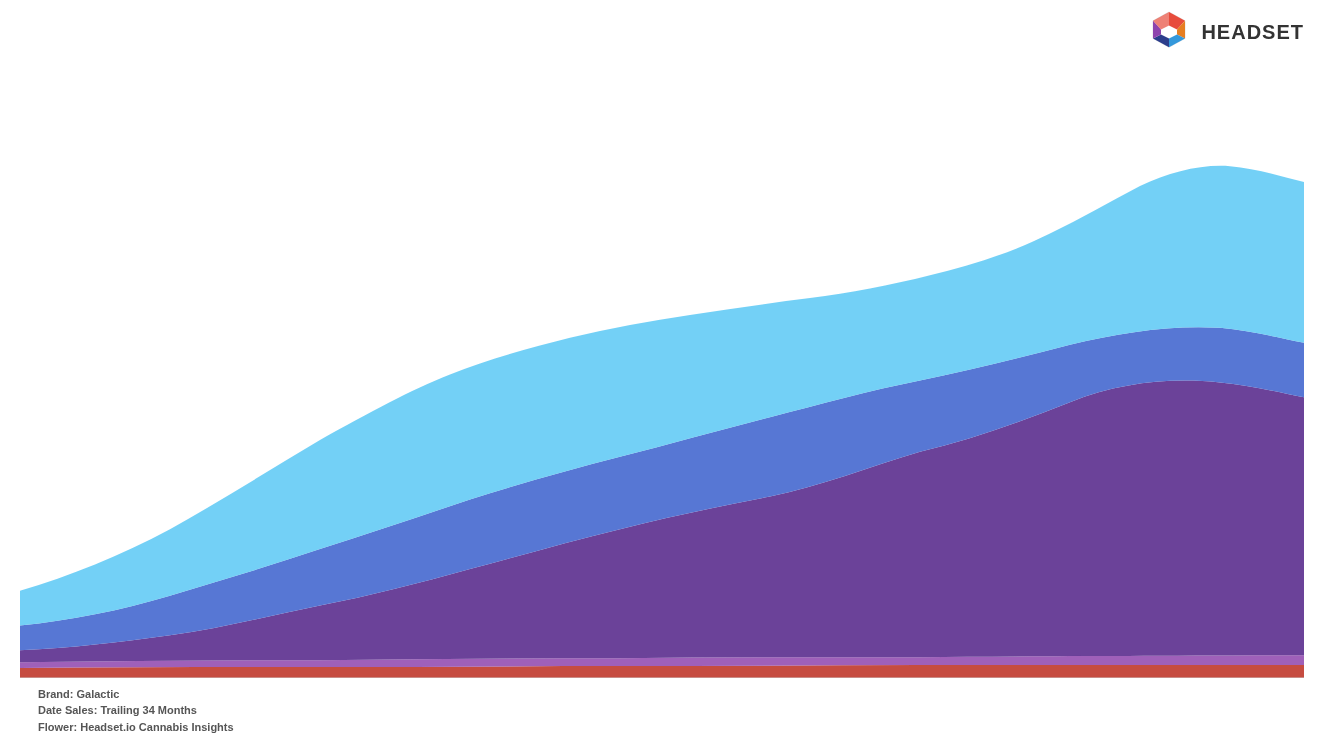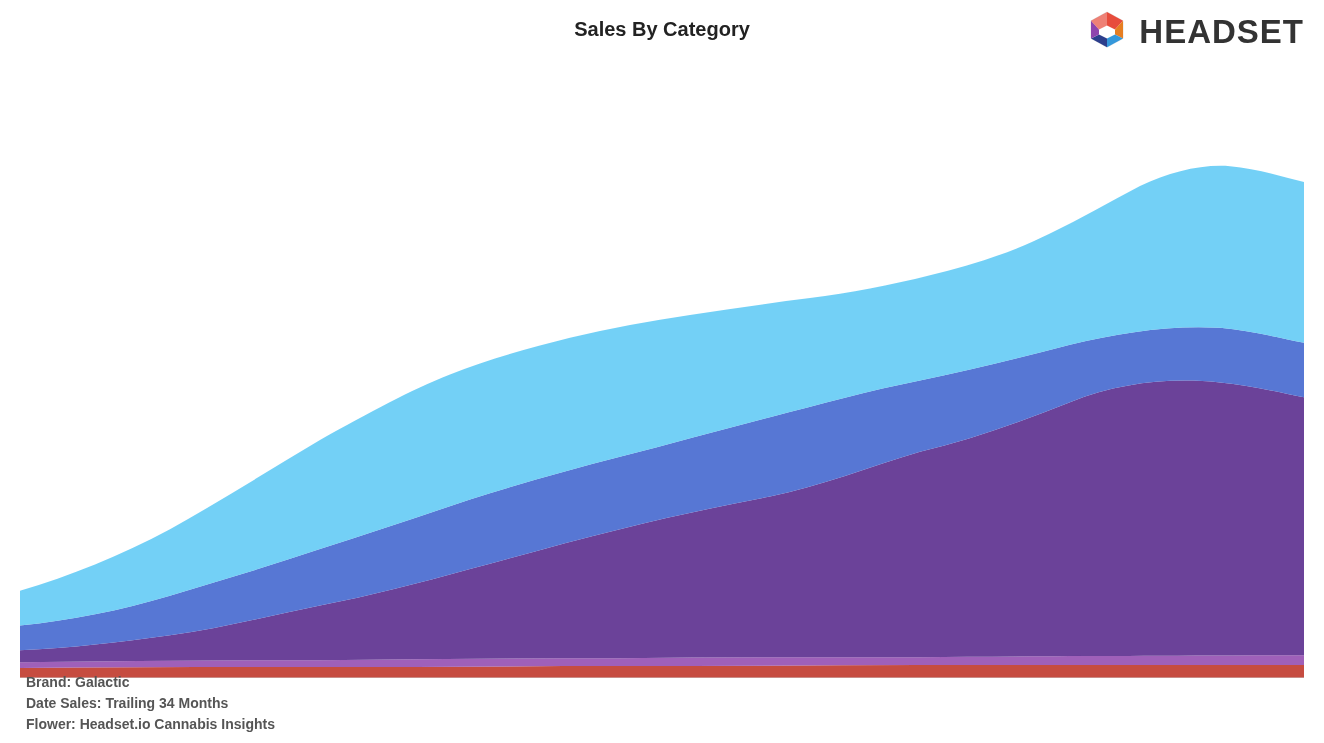--- a/index.html
+++ b/index.html
@@ -35,21 +35,21 @@
       align-items: center;
       gap: 8px;
     }
 
     .logo-icon {
       width: 48px;
       height: 48px;
     }
 
     .logo-text {
-      font-size: 33px;
+      font-size: 20px;
       font-weight: bold;
       color: #333;
       letter-spacing: 1px;
       text-transform: uppercase;
     }
 
     .legend {
       position: absolute;
       top: 70px;
       left: 30px;
@@ -81,22 +81,22 @@
     }
 
     .chart-svg {
       width: 100%;
       height: 100%;
     }
 
     .footer-info {
       position: absolute;
       bottom: 8px;
-      left: 26px;
-      font-size: 14px;
+      left: 38px;
+      font-size: 11px;
       color: #555;
       line-height: 1.5;
     }
 
     .footer-info span {
       font-weight: bold;
     }
   </style>
 </head>
 <body>
@@ -116,21 +116,20 @@
 
       <path d="M10,38 L30,49 L30,38 L20,33 Z" fill="#2c3e8c"></path>
 
       <path d="M10,16 L10,38 L20,33 L20,27 Z" fill="#8e44ad"></path>
 
       <path d="M30,5 L10,16 L20,27 L30,22 Z" fill="#e74c3c" opacity="0.7"></path>
     </svg>
     <span class="logo-text">HEADSET</span>
   </div>
 
-  <div class="chart-title">Sales By Category</div>
 
   <div class="legend">
     <div class="legend-item">
       <div class="legend-color" style="background:#c0392b;"></div>
       <span>Concentrates</span>
     </div>
     <div class="legend-item">
       <div class="legend-color" style="background:#8e44ad;"></div>
       <span>Edible</span>
     </div>

